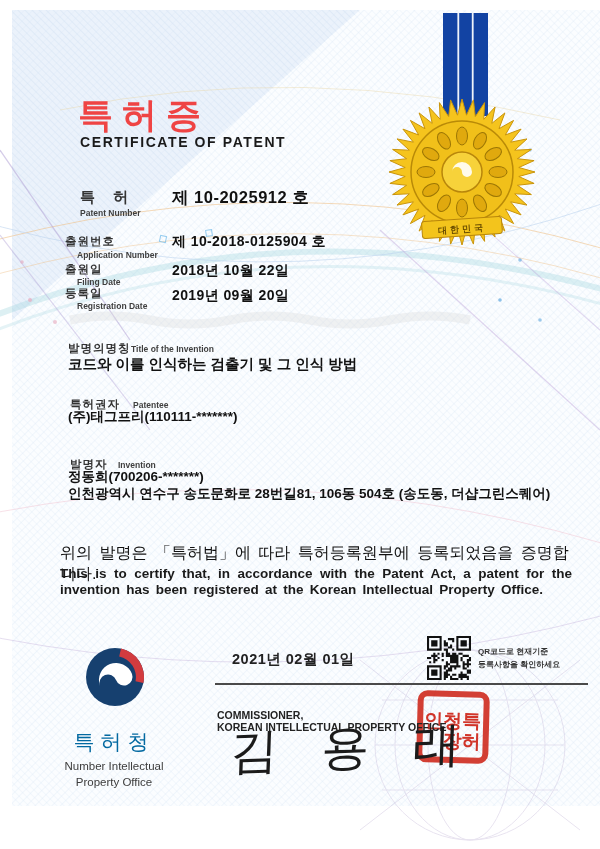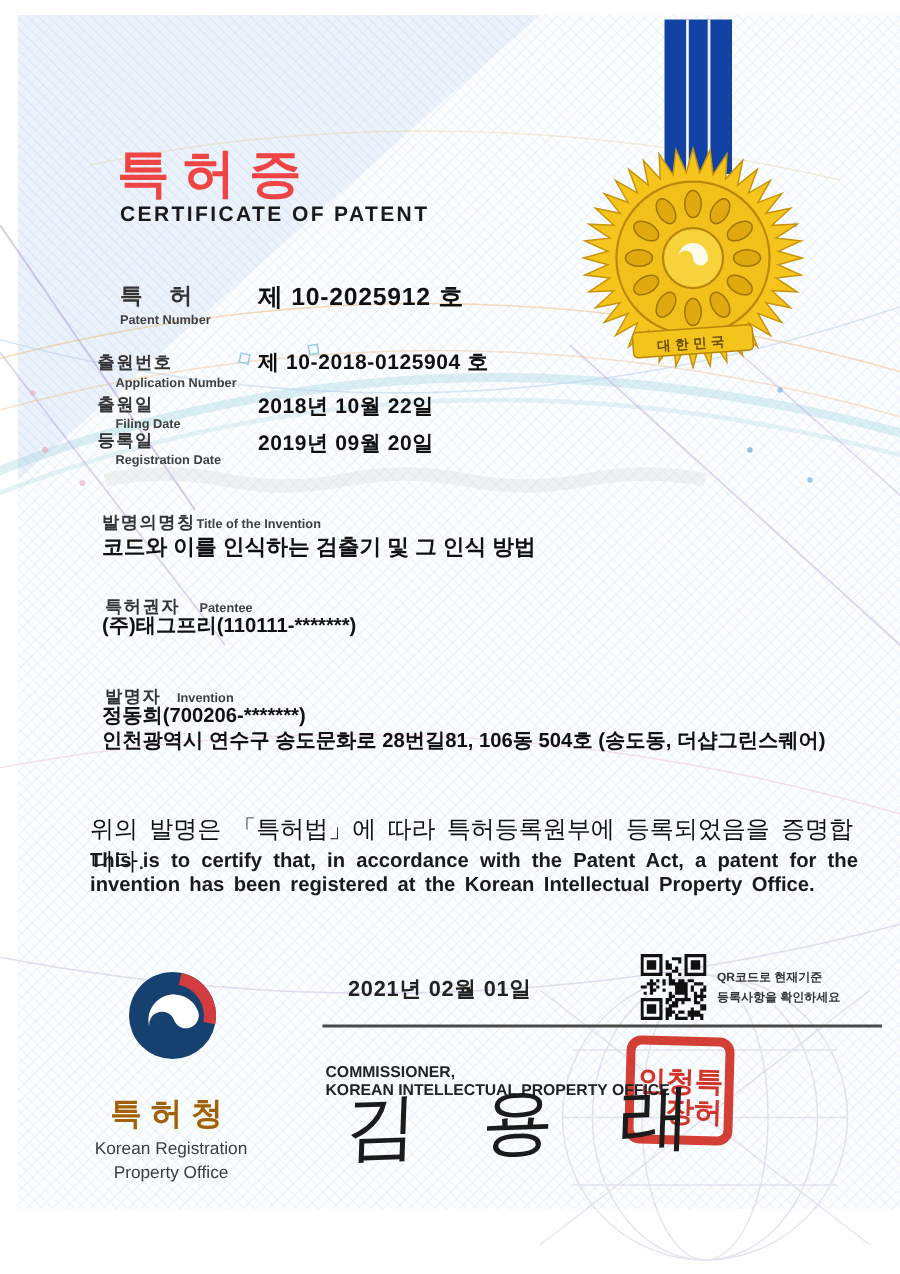--- a/index.html
+++ b/index.html
@@ -50,21 +50,21 @@
 
   .signature { left:230px; top:716px; font-family:"DejaVu Serif", serif; font-size:48px; font-weight:400;
                color:#1b1b1b; letter-spacing:14px; transform:rotate(-2deg) skewX(-4deg); }
 
   .seal { left:417px; top:691px; width:72px; height:72px; border:6px solid rgba(205,36,24,.88);
           border-radius:10px; transform:rotate(1.5deg); display:flex; align-items:center; justify-content:center; }
   .seal-text { writing-mode:vertical-rl; font-family:"DejaVu Serif", serif; font-size:19px; font-weight:bold;
                color:rgba(205,36,24,.92); letter-spacing:1px; line-height:1.0; height:58px; }
 
   .logo-box { left:84px; top:646px; }
-  .kipo-ko { left:54px; top:728px; width:120px; text-align:center; font-size:21px; font-weight:bold; letter-spacing:6px; color:#a16207; }
+  .kipo-ko { left:54px; top:728px; width:120px; text-align:center; font-size:21px; font-weight:normal; letter-spacing:6px; color:#0369a1; }
   .kipo-en1 { left:34px; top:760px; width:160px; text-align:center; font-size:11.5px; color:#3c3c3c; }
   .kipo-en2 { left:34px; top:776px; width:160px; text-align:center; font-size:11.5px; color:#3c3c3c; }
 </style>
 </head>
 <body>
 
 <div id="page">
 
   <svg class="abs bg-layer" width="600" height="849" viewBox="0 0 600 849">
     <defs>
@@ -233,16 +233,16 @@
   </div>
 
   <div class="abs logo-box">
     <svg width="62" height="62" viewBox="-31 -31 62 62">
       <circle r="29" fill="#16406f"></circle>
       <path d="M 6 -28.4 A 29 29 0 0 1 28.4 6 L 20.5 4.2 A 21 21 0 0 0 4.2 -20.5 Z" fill="#d23b3f"></path>
       <path d="M -15 9 A 17 17 0 1 1 17 -3 A 8.5 8.5 0 0 1 1 3 A 8.5 8.5 0 0 0 -15 9 Z" fill="#ffffff"></path>
     </svg>
   </div>
   <div class="abs txt kipo-ko">특허청</div>
-  <div class="abs txt kipo-en1">Korean Registration</div>
+  <div class="abs txt kipo-en1">Number Intellectual</div>
   <div class="abs txt kipo-en2">Property Office</div>
 
 </div>
 
 </body></html>

